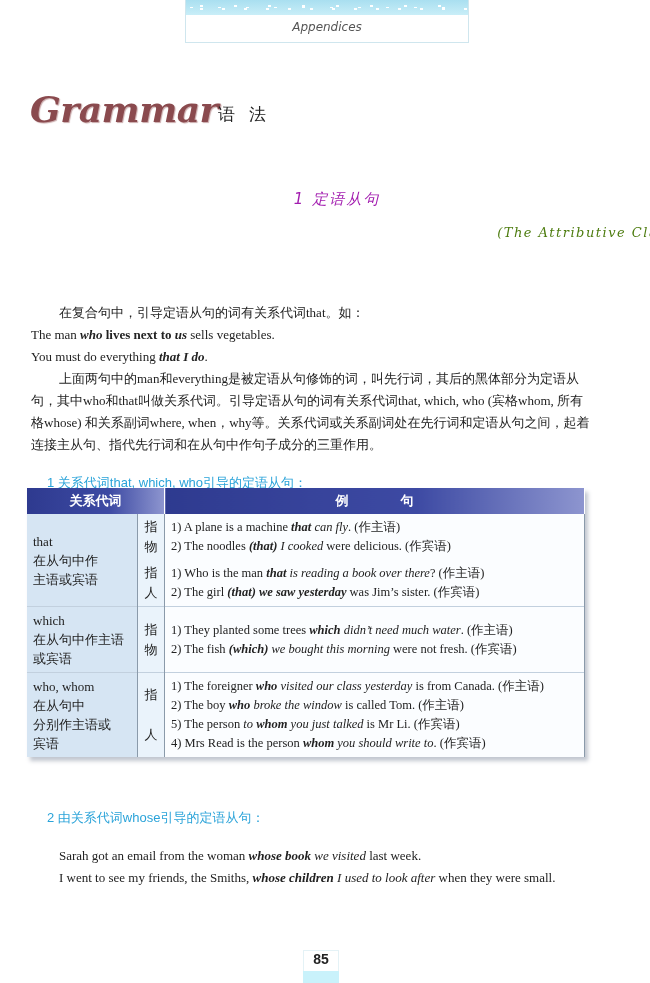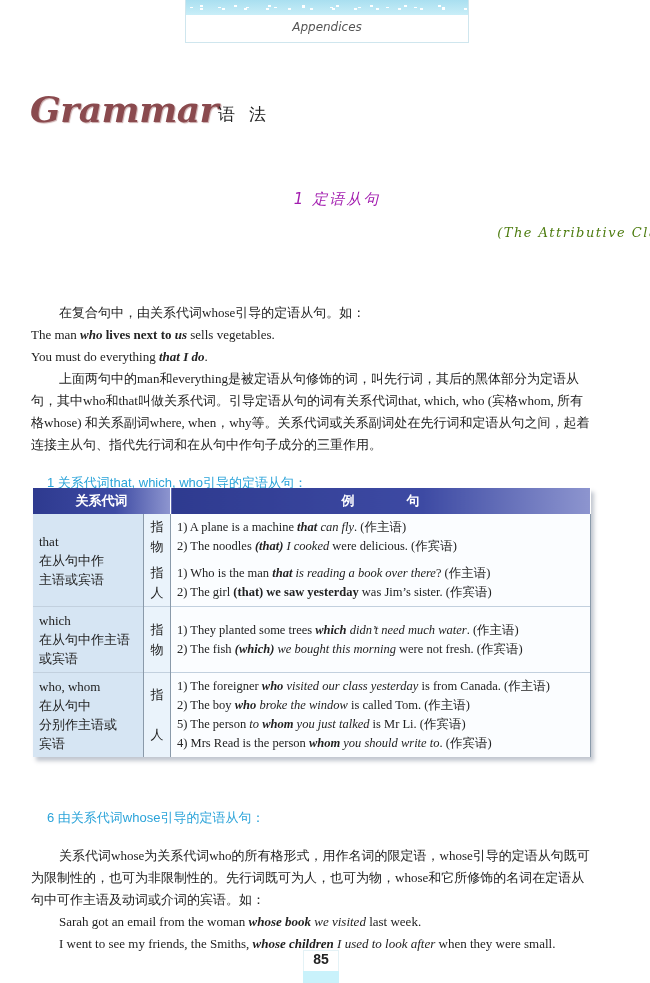--- a/index.html
+++ b/index.html
@@ -19,21 +19,21 @@
   .sec-title { position:absolute; left:12px; width:650px; top:190px; text-align:center; font-family:"DejaVu Sans", sans-serif; font-style:italic;
                font-size:15px; color:#a21caf; letter-spacing:2px; }
   .sec-sub { position:absolute; left:0; width:650px; top:225px; text-align:right; font-family:"DejaVu Serif", serif; font-style:italic;
              font-size:13px; color:#4d7c0f; letter-spacing:1.5px;padding-left:42px; }
   .body-text { position:absolute; left:31px; width:560px; font-size:13px; line-height:22px; }
   .p-indent { text-indent:28px; margin:0; }
   .p { margin:0; }
   .ex { margin:0; padding-left:28px; }
   .hd { color:#2aa3d9; font-family:"Liberation Sans", sans-serif; font-size:13px; margin:16px; }
   b i, i b { font-weight:bold; font-style:italic; }
-  table.gt { position:absolute; left:33px; top:488px; width:558px; border-collapse:collapse; font-size:12.5px;
+  table.gt { position:absolute; left:27px; top:488px; width:558px; border-collapse:collapse; font-size:12.5px;
              box-shadow:3px 4px 4px rgba(120,130,150,0.45); }
   table.gt th { background:linear-gradient(90deg,#2e3a8f 0%, #3d4aa3 60%, #8d95cf 100%); color:#fff; font-family:"DejaVu Sans", sans-serif;
                 font-size:13px; font-weight:bold; height:26px; border-right:1px solid #fff; padding:0; }
   table.gt td { border-right:1px solid #8a9aaa; vertical-align:middle; }
   td.pron { background:#d6e5f3; width:98px; padding:4px 6px; line-height:19px; font-size:13px; }
   td.ref { background:#eaf3fb; width:22px; text-align:center; font-family:"DejaVu Sans", sans-serif; font-size:13px; line-height:20px; padding:0 2px; }
   td.exs { background:#fbfdff; padding:4px 6px; line-height:19px; }
   tr.sep td { border-top:1px solid #c2d0de; }
   .ln { white-space:nowrap; }
   .pagenum { position:absolute; left:295px; top:950px; width:36px; height:33px;padding-left:8px; }
@@ -48,21 +48,21 @@
   <div class="label">Appendices</div>
 </div>
 
 <div class="grammar">Grammar</div>
 <div class="grammar-cn">语法</div>
 
 <div class="sec-title">1 定语从句</div>
 <div class="sec-sub">(The Attributive Clause)</div>
 
 <div class="body-text" style="top:302px;">
-  <p class="p-indent">在复合句中，由关系代词whose引导的定语从句。如：</p>
+  <p class="p-indent">在复合句中，引导定语从句的词有关系代词that。如：</p>
   <p class="p"><span>The man </span><b><i>who</i></b><b> lives next to </b><b><i>us</i></b><span> sells vegetables.</span></p>
   <p class="p"><span>You must do everything </span><b><i>that I do</i></b><span>.</span></p>
   <p class="p-indent">上面两句中的man和everything是被定语从句修饰的词，叫先行词，其后的黑体部分为定语从句，其中who和that叫做关系代词。引导定语从句的词有关系代词that, which, who (宾格whom, 所有格whose) 和关系副词where, when，why等。关系代词或关系副词处在先行词和定语从句之间，起着连接主从句、指代先行词和在从句中作句子成分的三重作用。</p>
   <p class="hd">1 关系代词that, which, who引导的定语从句：</p>
 </div>
 
 <table class="gt" id="gt">
   <thead>
     <tr>
       <th colspan="2">关系代词</th>
@@ -83,21 +83,21 @@
           <div class="ln"><span>1) A plane is a machine </span><b style="font-style: italic;">that</b><i> can fly</i><span>. (作主语)</span></div>
           <div class="ln"><span>2) The noodles </span><b style="font-style: italic;">(that)</b><i> I cooked</i><span> were delicious. (作宾语)</span></div>
         </td>
       </tr>
       <tr>
         <td class="ref">
           <div style="width: 13px; margin: 0px auto; word-break: break-all;">指人</div>
         </td>
         <td class="exs">
           <div class="ln"><span>1) Who is the man </span><b style="font-style: italic;">that</b><i> is reading a book over there</i><span>? (作主语)</span></div>
-          <div class="ln"><span>2) The girl </span><b style="">(that) we saw yesterday</b><span> was Jim’s sister. (作宾语)</span></div>
+          <div class="ln"><span>2) The girl </span><b style="font-style: italic;">(that) we saw yesterday</b><span> was Jim’s sister. (作宾语)</span></div>
         </td>
       </tr>
       <tr class="sep">
         <td class="pron" rowspan="1">
           <div>which</div>
           <div>在从句中作主语</div>
           <div>或宾语</div>
         </td>
         <td class="ref">
           <div style="width: 13px; margin: 0px auto; word-break: break-all;">指物</div>
@@ -121,22 +121,21 @@
           <div class="ln"><span>1) The foreigner </span><b style="font-style: italic;">who</b><i> visited our class yesterday</i><span> is from Canada. (作主语)</span></div>
           <div class="ln"><span>2) The boy </span><b style="font-style: italic;">who</b><i> broke the window</i><span> is called Tom. (作主语)</span></div>
           <div class="ln"><span>5) The person </span><i>to </i><b style="font-style: italic;">whom</b><i> you just talked</i><span> is Mr Li. (作宾语)</span></div>
           <div class="ln"><span>4) Mrs Read is the person </span><b style="font-style: italic;">whom</b><i> you should write to</i><span>. (作宾语)</span></div>
         </td>
       </tr>
     </tbody>
 </table>
 
 <div class="body-text" style="top:791px;">
-  <p class="hd">6 由关系代词whose引导的定语从句：</p>
-  <p class="p-indent">关系代词whose为关系代词who的所有格形式，用作名词的限定语，whose引导的定语从句既可为限制性的，也可为非限制性的。先行词既可为人，也可为物，whose和它所修饰的名词在定语从句中可作主语及动词或介词的宾语。如：</p>
+  <p class="hd">2 由关系代词whose引导的定语从句：</p>
   <p class="ex"><span>Sarah got an email from the woman </span><b><i>whose book</i></b><i> we visited</i><span> last week.</span></p>
   <p class="ex ln"><span>I went to see my friends, the Smiths, </span><b><i>whose children</i></b><i> I used to look after</i><span> when they were small.</span></p>
 </div>
 
 <div class="pagenum">
   <div class="num">85</div>
   <div class="bar"></div>
 </div>
 
 </body></html>

